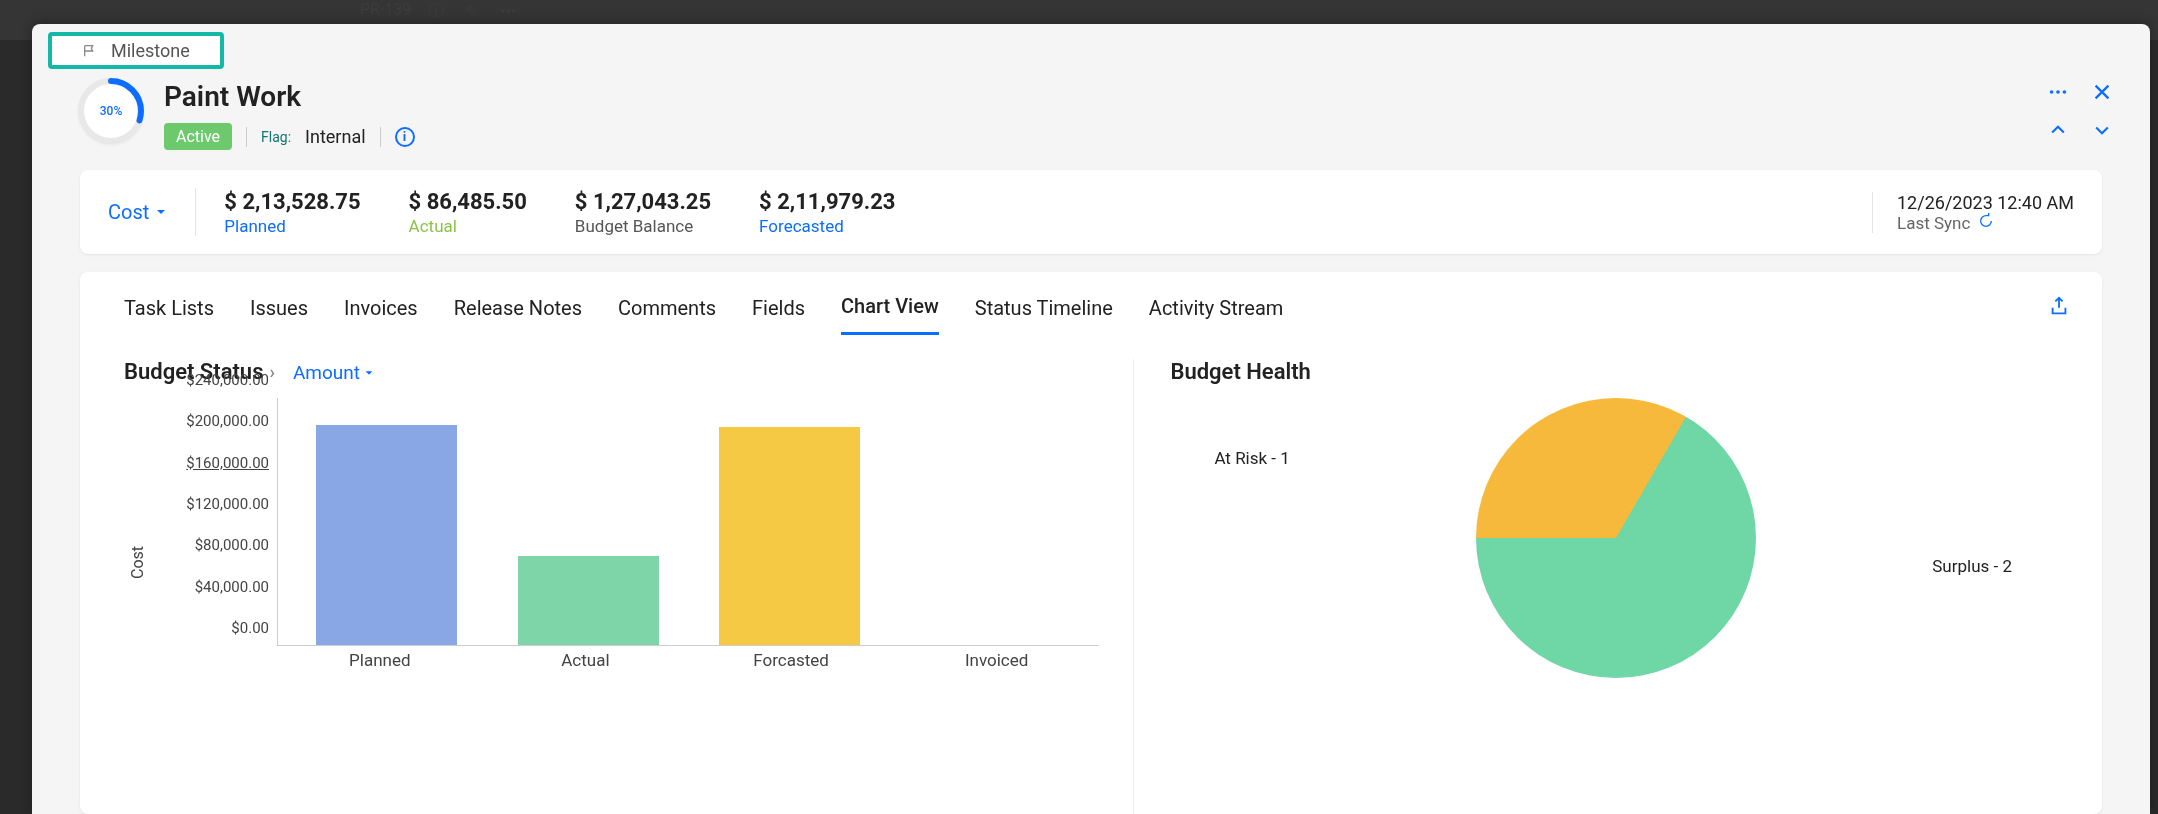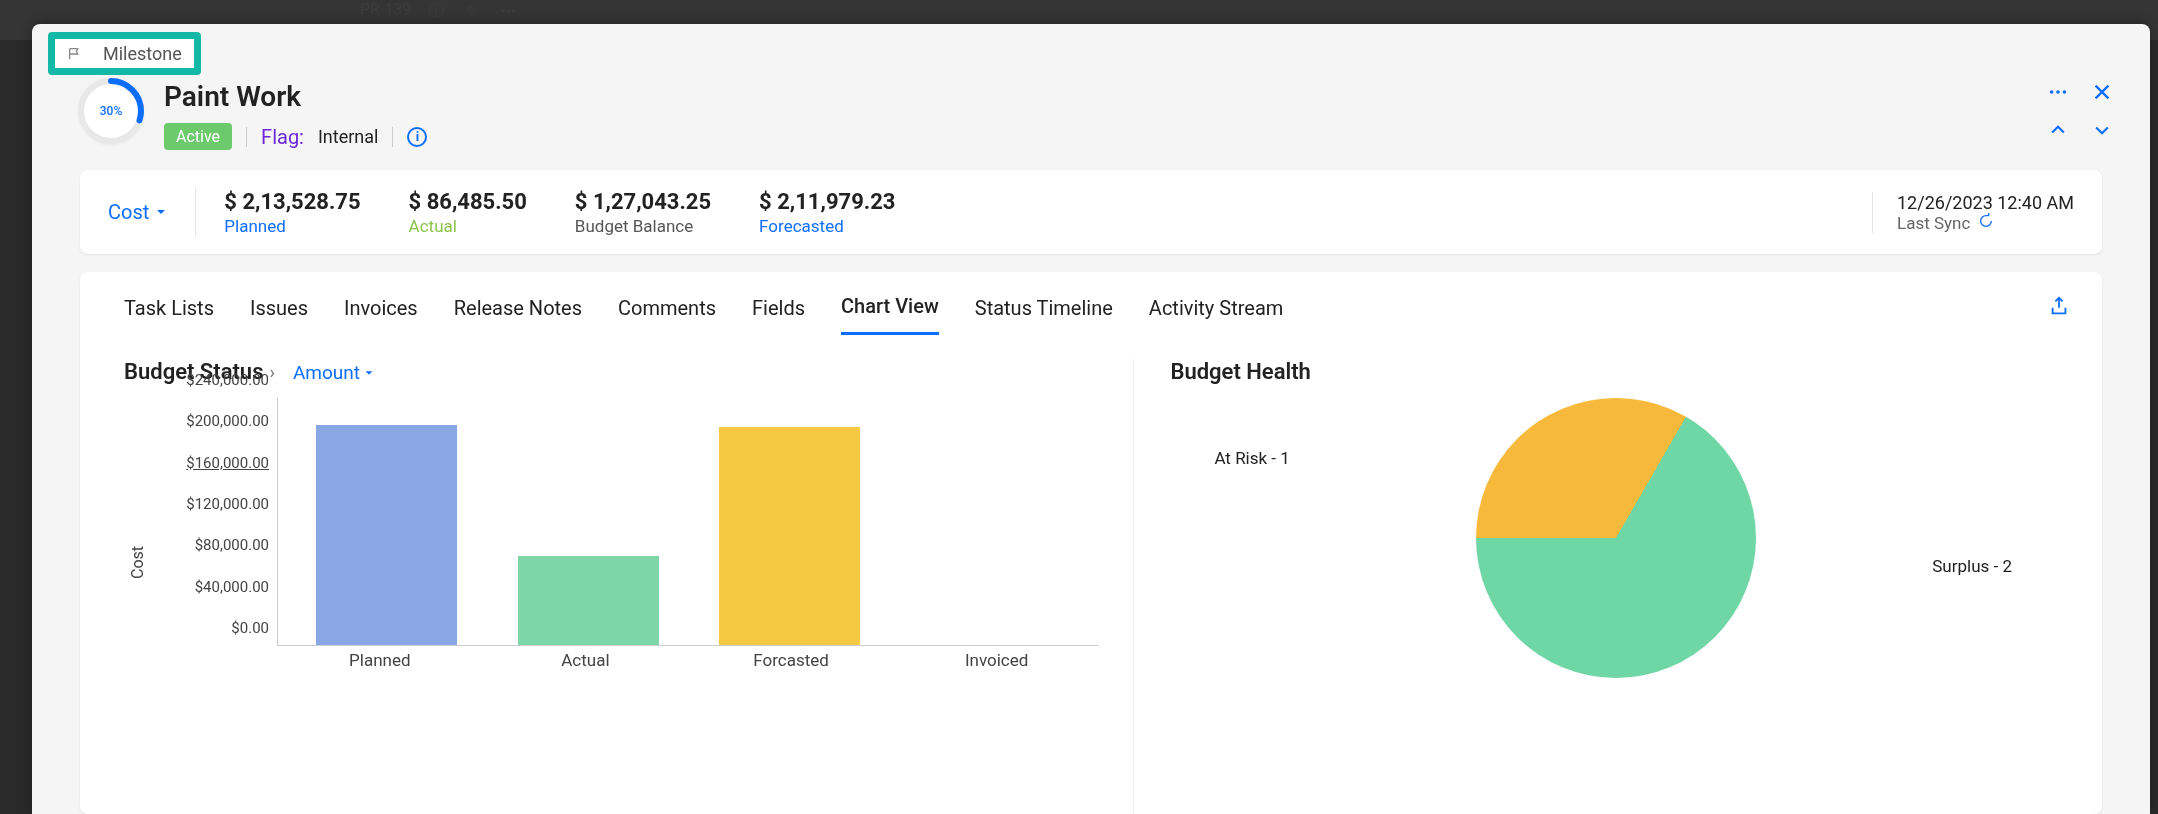--- a/index.html
+++ b/index.html
@@ -40,26 +40,26 @@
     border-radius: 8px 8px 0 0;
     display: flex;
     flex-direction: column;
     box-shadow: 0 -2px 12px rgba(0,0,0,0.3);
   }
   .milestone-tag {
     position: absolute;
     top: 8px;
     left: 16px;
     background: #fff;
-    border: 7px solid #14b8a6;
+    border: 4px solid #14b8a6;
     border-radius: 4px;
-    padding: 4px 12px;
+    padding: 4px 30px;
     display: flex;
     align-items: center;
-    gap: 20px;
+    gap: 13px;
     font-size: 18px;
     color: #555;
   }
   .milestone-tag svg { width: 16px; height: 16px; }
   .detail-header {
     padding: 56px 28px 20px 48px;
     display: flex;
     align-items: flex-start;
     gap: 22px;
   }
@@ -72,21 +72,21 @@
     box-shadow: 0 1px 4px rgba(0,0,0,0.15);
     flex-shrink: 0;
   }
   .progress-circle svg { position: absolute; top: -4px; left: -4px; }
   .progress-circle span { font-size: 12px; color: #0d6efd; font-weight: 500; }
   .detail-title-block { flex: 1; }
   .detail-title { font-size: 28px; font-weight: 600; color: #222; margin-bottom: 10px; }
   .detail-meta { display: flex; align-items: center; gap: 14px; }
   .badge-active { background: #6cc96c; color: #fff; padding: 4px 12px; border-radius: 4px; font-size: 16px; }
   .divider-v { width: 1px; height: 20px; background: #ccc; }
-  .flag-label { font-size: 20px; color: #6d28d9; }
+  .flag-label { font-size: 14px; color: #0f766e; }
   .flag-value { font-size: 18px; color: #222; }
   .info-circle { width: 20px; height: 20px; border: 2px solid #0d6efd; border-radius: 50%; display: flex; align-items:center; justify-content:center; color:#0d6efd; font-size: 13px; font-weight:700; }
   .header-actions { display: flex; flex-direction: column; gap: 14px; align-items: flex-end; padding-right: 8px; }
   .action-row { display: flex; gap: 20px; align-items: center; }
   .icon-btn { width: 24px; height: 24px; display:flex; align-items:center; justify-content:center; cursor:pointer; color:#0d6efd; }
   .icon-btn.close { color: #0d6efd; }
   
   .cost-bar {
     margin: 0 48px 18px 48px;
     background: #fff;

